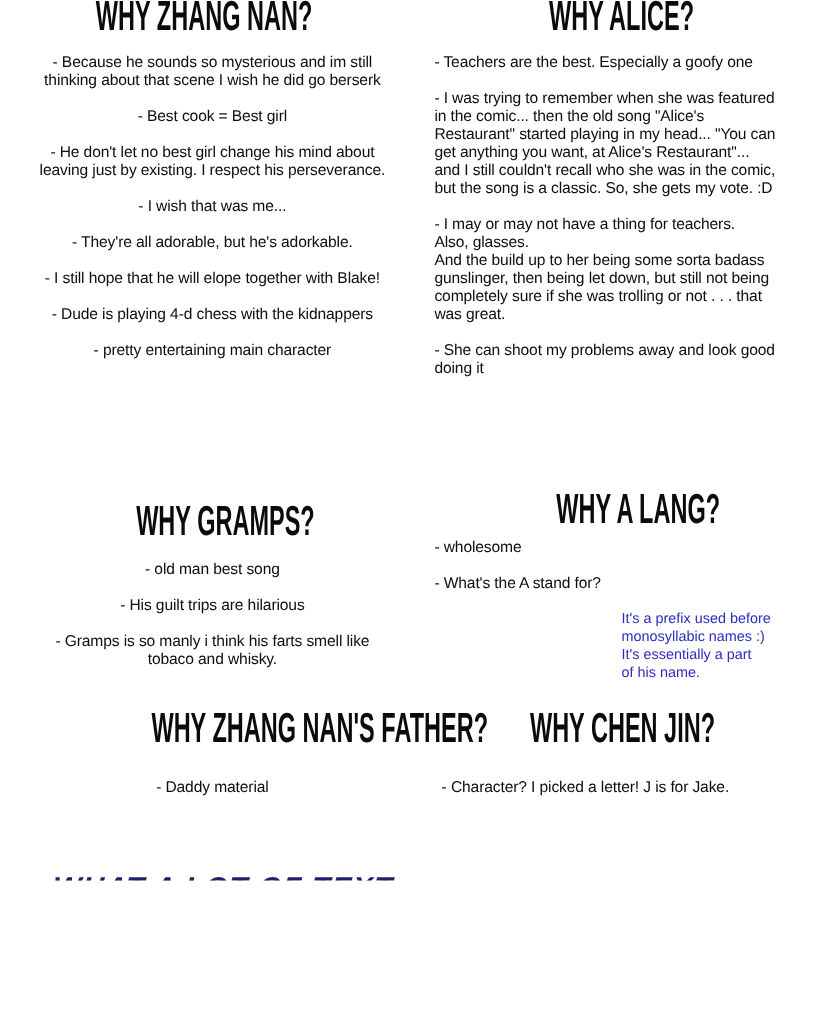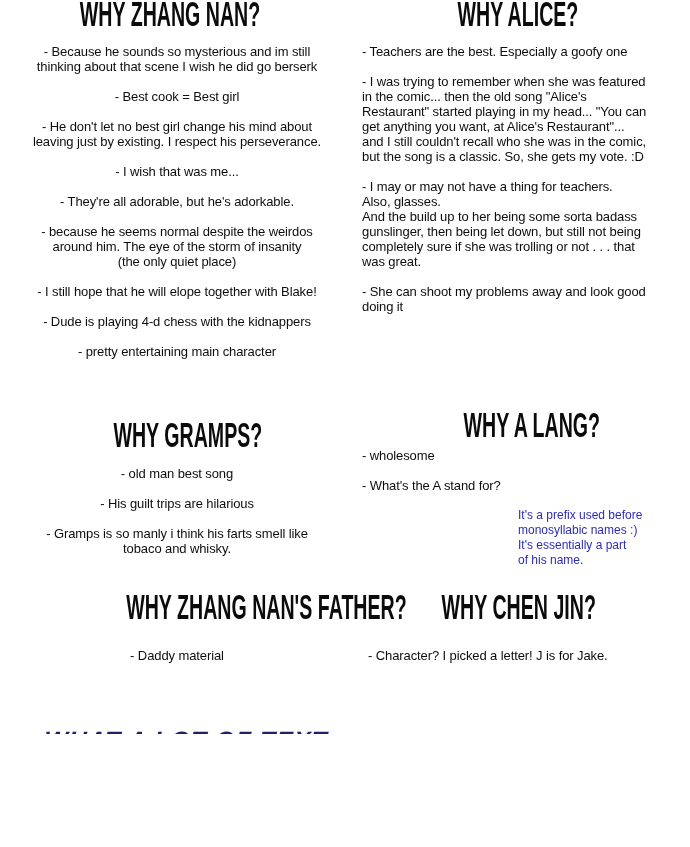--- a/index.html
+++ b/index.html
@@ -96,23 +96,20 @@
   <section class="sec sec-left" id="sec-zhang-nan">
     <div class="hdr"><span class="hdr-in">WHY ZHANG NAN?</span></div>
     <div class="items">
       <p class="item">- Because he sounds so mysterious and im still
 thinking about that scene I wish he did go berserk</p>
       <p class="item">- Best cook = Best girl</p>
       <p class="item">- He don't let no best girl change his mind about
 leaving just by existing. I respect his perseverance.</p>
       <p class="item">- I wish that was me...</p>
       <p class="item">- They're all adorable, but he's adorkable.</p>
-      <p class="item">- because he seems normal despite the weirdos
-around him. The eye of the storm of insanity
-(the only quiet place)</p>
       <p class="item">- I still hope that he will elope together with Blake!</p>
       <p class="item">- Dude is playing 4-d chess with the kidnappers</p>
       <p class="item">- pretty entertaining main character</p>
     </div>
   </section>
 
   <section class="sec sec-right" id="sec-alice">
     <div class="hdr"><span class="hdr-in">WHY ALICE?</span></div>
     <div class="items">
       <p class="item">- Teachers are the best. Especially a goofy one</p>

